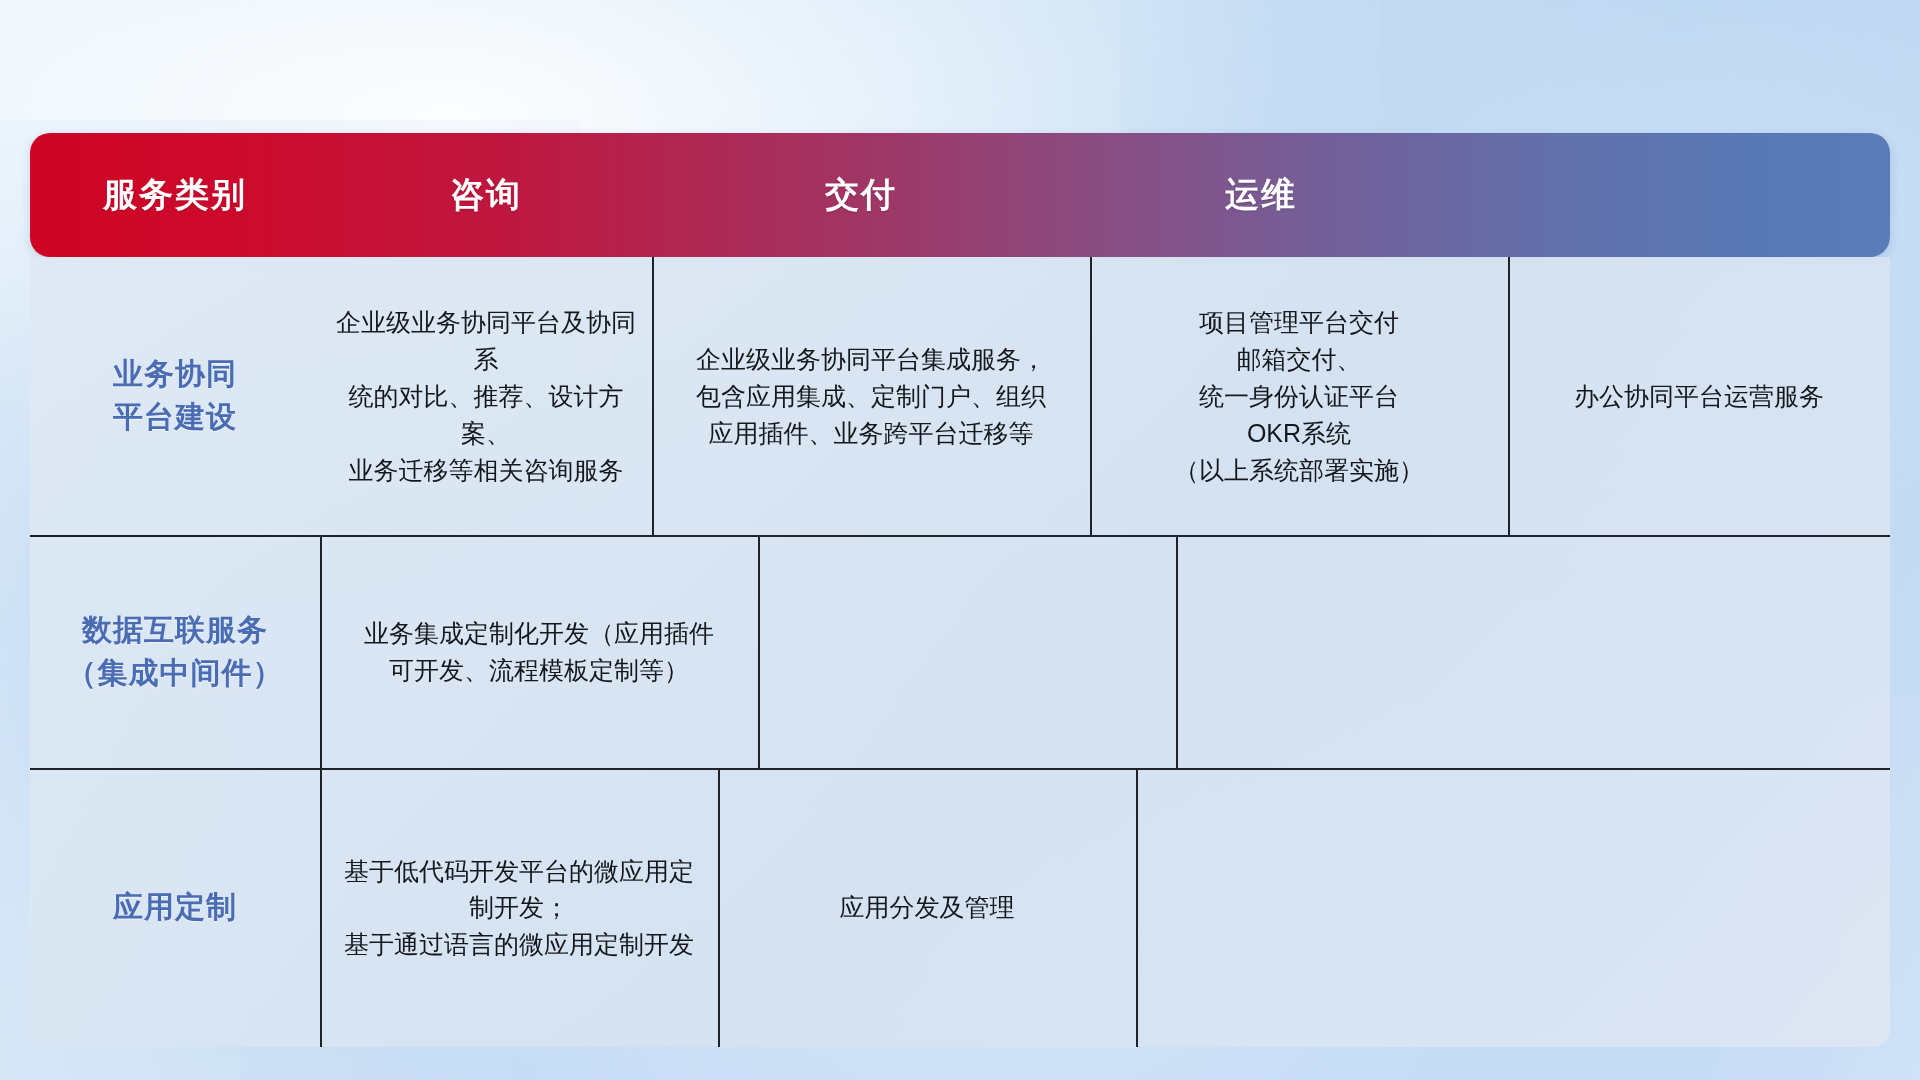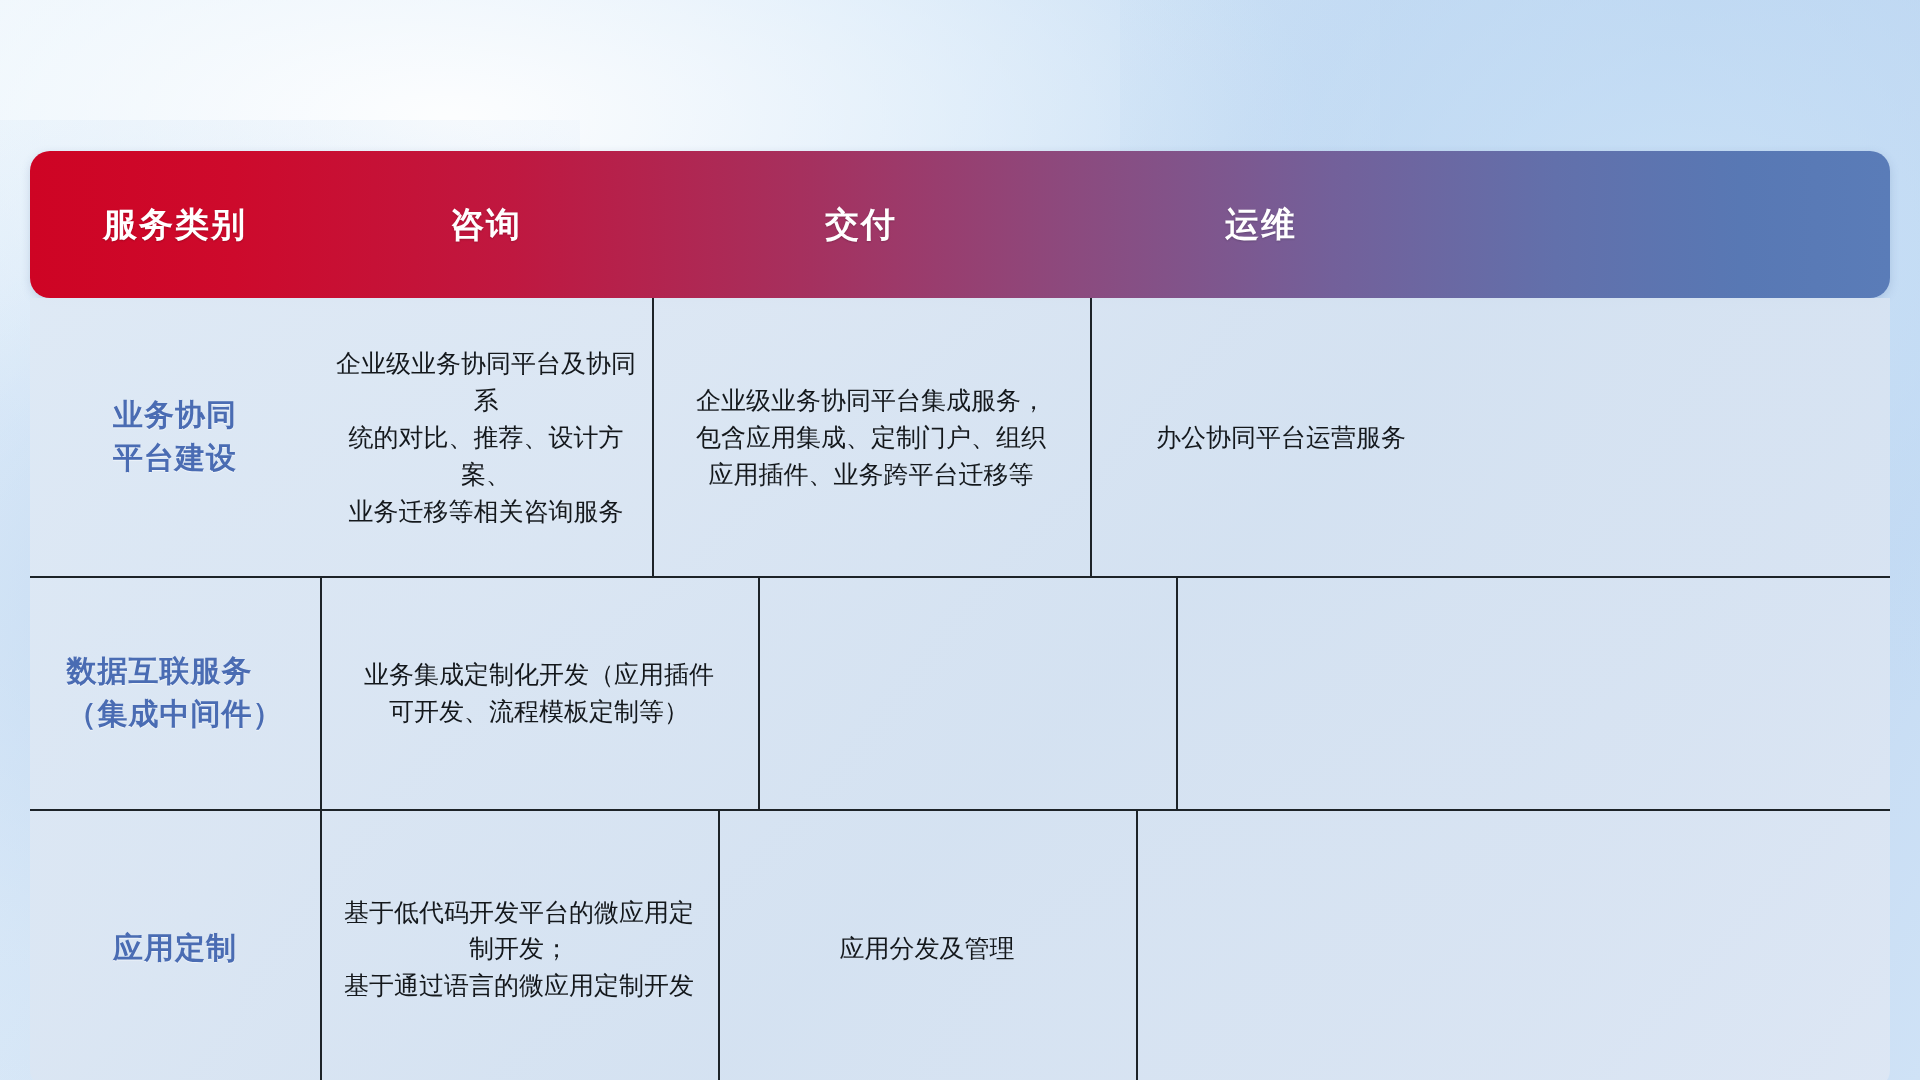--- a/index.html
+++ b/index.html
@@ -72,35 +72,34 @@
   #table-wrap {
     position: absolute;
     left: 30px;
     top: 133px;
     width: 1860px;
   }
 
   
   #table-header {
     display: flex;
-    height: 147px;
+    height: 124px;
     border-radius: 20px;
     background: linear-gradient(90deg,
         #ce0424 0%,
         #cd0a2c 11%,
         #bf1840 26%,
         #a5315f 42%,
         #8c4a7e 56%,
         #73609a 70%,
         #6270ab 82%,
         #5878b4 92%,
         #5a7cb8 100%);
     box-shadow: 0 3px 10px rgba(80,110,160,0.22);
     overflow: hidden;
-    margin-top: 18px;
   }
   .head-cell {
     display: flex;
     align-items: center;
     justify-content: center;
     color: #ffffff;
     font-size: 34px;
     font-weight: 700;
     letter-spacing: 2px;
     text-shadow: 0 1px 2px rgba(0,0,0,0.18);
@@ -146,20 +145,21 @@
     background: #1d2328;
   }
   
   .cell.no-rule::before { display: none; }
 
   .cat-label {
     color: #4a6cb3;
     font-size: 30px;
     font-weight: 700;
     line-height: 1.42;
+    text-align: center;
     letter-spacing: 1px;
     white-space: pre-line;
     text-shadow: 0 1px 1px rgba(255,255,255,0.6);
   }
   .cell-text {
     color: #14181c;
     font-size: 25px;
     line-height: 1.48;
     text-align: center;
     white-space: pre-line;
@@ -202,20 +202,27 @@
       <div class="cell no-rule" style="width:332px">
           <span class="cell-text">企业级业务协同平台及协同系
 统的对比、推荐、设计方案、
 业务迁移等相关咨询服务</span>
         </div>
       <div class="cell" style="width:438px">
           <span class="cell-text">企业级业务协同平台集成服务，
 包含应用集成、定制门户、组织
 应用插件、业务跨平台迁移等</span>
         </div>
+      <div class="cell" style="width:418px">
+          <span class="cell-text">项目管理平台交付
+邮箱交付、
+统一身份认证平台
+OKR系统
+（以上系统部署实施）</span>
+        </div>
       <div class="cell" style="width:382px">
           <span class="cell-text">办公协同平台运营服务</span>
         </div>
     </div>
 
     <div class="body-row" style="height:233px">
       <div class="cell no-rule" style="width:290px">
           <span class="cat-label">数据互联服务
 （集成中间件）</span>
         </div>

